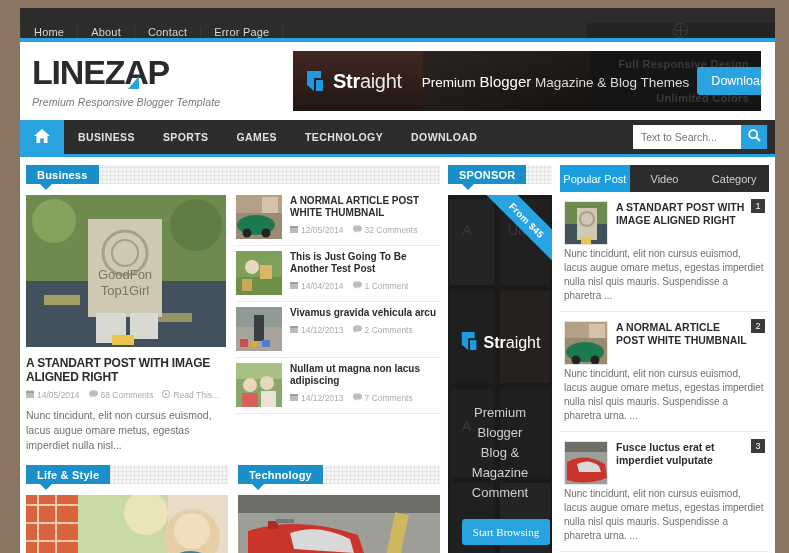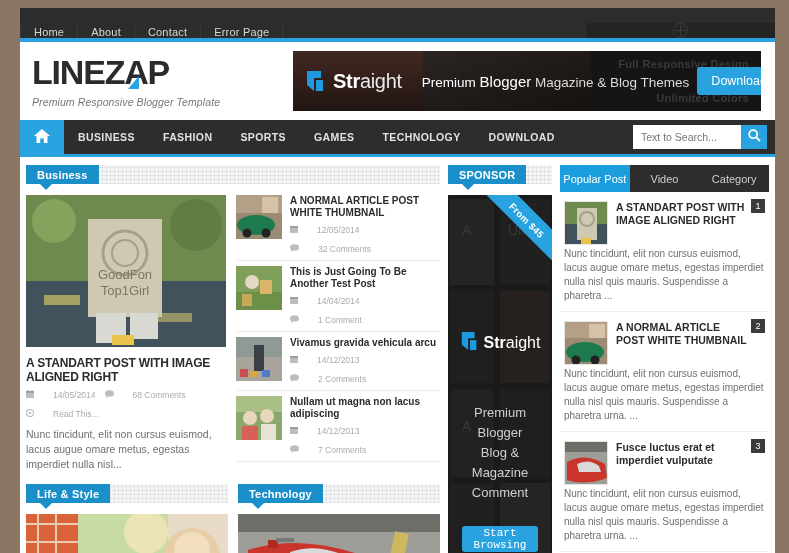--- a/index.html
+++ b/index.html
@@ -160,21 +160,21 @@
   .feat-img {
     width: 200px; height: 152px; display: block; position: relative;
     overflow: hidden; background: #5a6b4a;
   }
   .feat-title {
     font-size: 12px; font-weight: bold; color: #2b2b2b; margin-top: 9px;
     line-height: 14px; letter-spacing: -.2px;
   }
   .meta { display: flex; gap: 9px; margin-top: 6px; align-items: center;
     font-size: 8.5px; color: #aaa; flex-wrap: wrap; }
-  .meta-item { display: flex; gap: 19px; white-space: nowrap; }
+  .meta-item { display: flex; gap: 3px; white-space: nowrap; }
   .excerpt { font-size: 10.5px; color: #6f6f6f; line-height: 15px; margin-top: 8px; }
 
   
   .thumb-list { width: 204px; }
   .thumb-item { display: flex; gap: 8px; padding: 5px 0 6px 0;
     border-bottom: 1px solid #ececec; }
   .thumb-item:first-child { padding-top: 0; }
   .thumb-img { width: 46px; height: 44px; flex: 0 0 46px; overflow: hidden;
     background: #6b7a5c; }
   .thumb-title { font-size: 10px; font-weight: bold; color: #2b2b2b;
@@ -193,23 +193,23 @@
     font-size: 9.5px; font-weight: bold; display: flex; align-items: center;
     justify-content: center; letter-spacing: .3px;
   }
   .spon-logo { position: absolute; left: 0; right: 0; top: 135px;
     display: flex; align-items: center; justify-content: center; gap: 4px; }
   .spon-text {
     position: absolute; left: 0; right: 0; top: 208px; text-align: center;
     color: #cfcfcf; font-size: 13px; line-height: 20px;
   }
   .spon-btn {
-    position: absolute; left: 14px; bottom: 9px; width: 76px; height: 26px;
+    position: absolute; left: 14px; bottom: 16px; width: 88px; height: 26px;
     background: #29a3e0; color: #fff; border: 0; border-radius: 3px;
-    font-size: 11px; cursor: pointer; font-family: Liberation Mono, monospace;
+    font-size: 11px; cursor: pointer; font-family: Liberation Serif, serif;
   }
 
   
   .tabs { display: flex; background: #2d2d2d; height: 27px; }
   .tab {
     flex: 1; display: flex; align-items: center; justify-content: center;
     color: #cfcfcf; font-size: 11px; cursor: pointer;
   }
   .tab.active { background: #1a9ede; color: #fff; }
   .pop-item { padding: 9px 4px 8px 4px; border-bottom: 1px solid #ededed;
@@ -297,23 +297,20 @@
     <div class="mainnav">
       <div class="nav-home">
         <span>
           <svg width="16" height="14" viewBox="0 0 16 14">
               <path d="M8 0 L16 7 L13.5 7 L13.5 14 L9.8 14 L9.8 9.5 L6.2 9.5 L6.2 14 L2.5 14 L2.5 7 L0 7 Z" fill="#fff"></path>
             </svg>
         </span>
       </div>
       <div class="nav-item">
           <span>BUSINESS</span>
-        </div>
-      <div class="nav-item">
-          <span>FASHION</span>
         </div>
       <div class="nav-item">
           <span>SPORTS</span>
         </div>
       <div class="nav-item">
           <span>GAMES</span>
         </div>
       <div class="nav-item">
           <span>TECHNOLOGY</span>
         </div>

